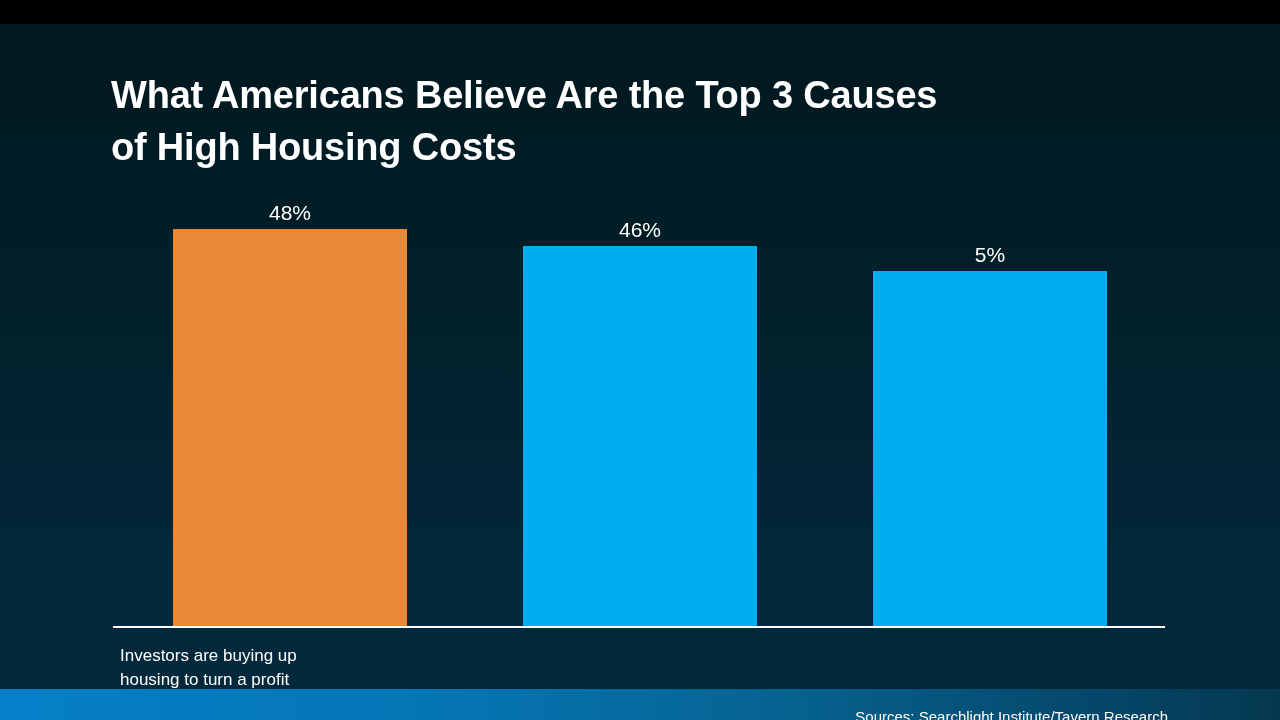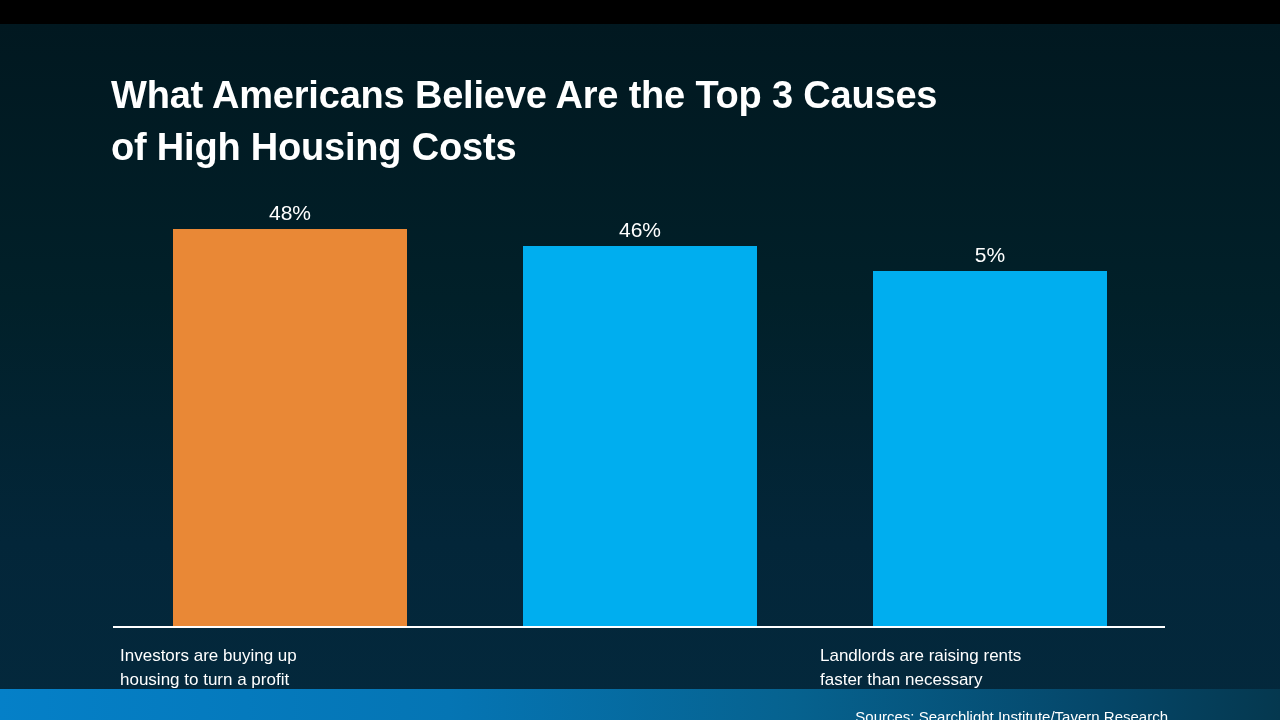--- a/index.html
+++ b/index.html
@@ -129,22 +129,20 @@
     </div>
 
     <div class="bar-group g1">
       <div class="value-label" style="top: 182px;">46%</div>
       <div class="bar blue" style="height: 381px; background: rgb(0, 174, 239);"></div>
     </div>
 
     <div class="bar-group g2">
       <div class="value-label" style="top: 207px;">5%</div>
       <div class="bar blue" style="height: 356px; background: rgb(0, 174, 239);"></div>
-      <div class="cat-label">Landlords are raising rents
-faster than necessary</div>
     </div>
 
     <div class="axis-line" style="background: rgb(255, 255, 255);"></div>
   </div>
 
   <div class="footer">
     <div class="footer-source">Sources: Searchlight Institute/Tavern Research</div>
   </div>
 
 </div>

